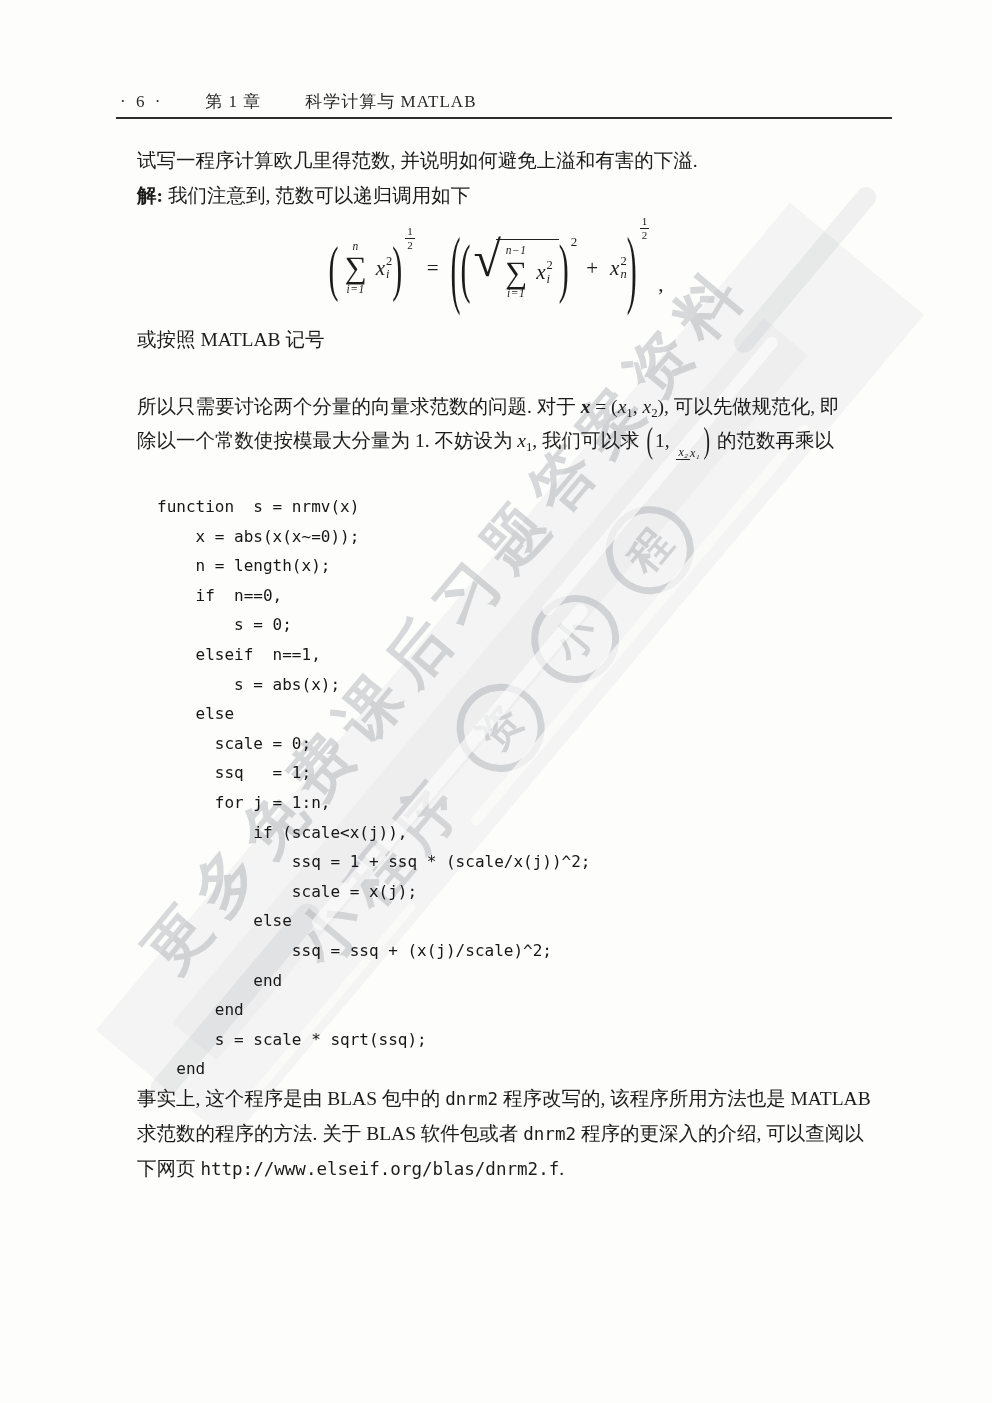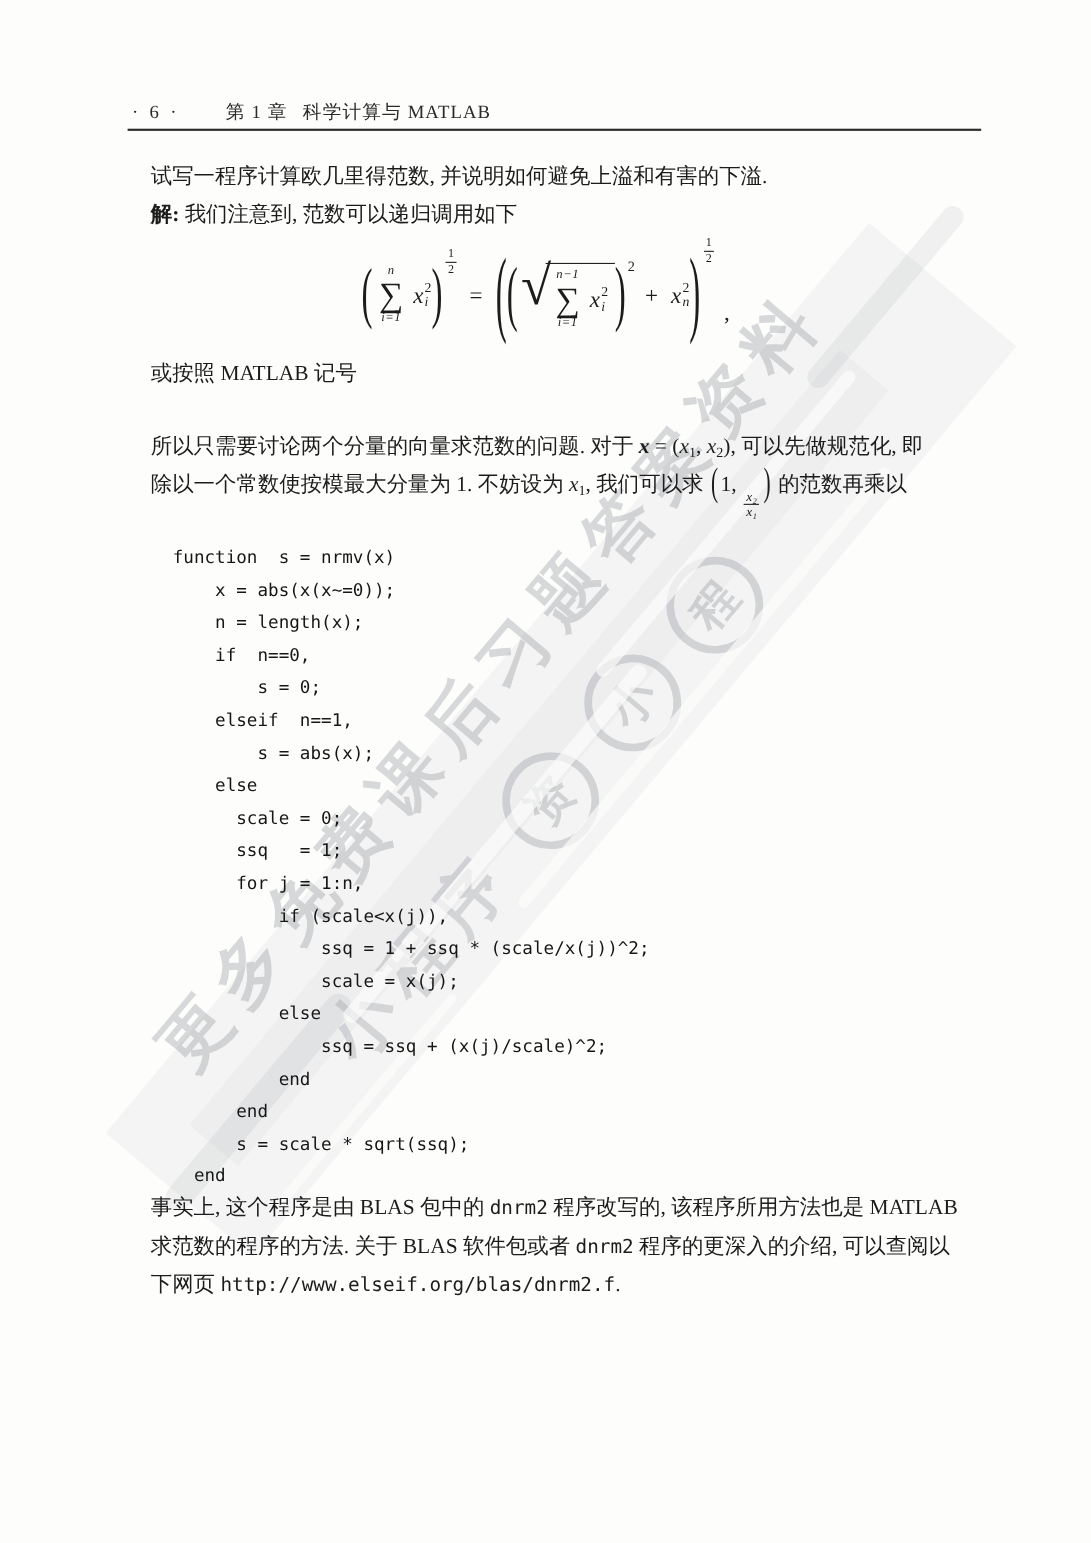--- a/index.html
+++ b/index.html
@@ -4,33 +4,33 @@
 <style>
   html,body{margin:0;padding:0;}
   body{background:#ffffff;}
   .page{
     position:relative;width:992px;height:1403px;background:#fdfdfc;overflow:hidden;
     font-family:"Liberation Serif","DejaVu Serif",serif;color:#1e1e1e;
   }
   
   .hdr{position:absolute;top:90px;left:120px;right:100px;display:flex;align-items:baseline;font-size:17px;color:#2a2a2a;}
   .hdr .num{letter-spacing:3px;margin-right:42px;}
-  .hdr .chap{margin-right:14px;letter-spacing:1px;}
+  .hdr .chap{margin-right:44px;letter-spacing:1px;}
   .hdr .btitle{letter-spacing:1px;}
   .hdr-rule{position:absolute;top:117px;left:116px;width:776px;height:2px;background:#2e2e2e;}
   
   .pline{position:absolute;left:137px;width:772px;font-size:19.5px;line-height:30px;white-space:nowrap;color:#1c1c1c;}
   .pline .b{font-weight:bold;}
   .pline .mono, .mono{font-family:"DejaVu Sans Mono","Liberation Mono",monospace;font-size:0.9em;}
   .mit{font-style:italic;}
   .mvec{font-style:italic;font-weight:bold;}
   .sub{font-size:0.66em;vertical-align:-0.28em;font-style:normal;}
   .bigp{display:inline-block;transform:scaleY(1.85);margin:0 2px;font-weight:300;}
   .bp{display:inline-block;transform:scaleY(1.35);margin:0 1px;}
-  .ifrac{display:inline-flex;flex-direction:column;align-items:center;font-size:0.62em;line-height:1.1;vertical-align:-0.75em;font-style:italic;margin:0 2px;}
+  .ifrac{display:inline-flex;flex-direction:row;align-items:center;font-size:0.62em;line-height:1.1;vertical-align:-0.75em;font-style:italic;margin:0 2px;}
   .ifrac .num{border-bottom:1px solid #222;padding:0 2px;}
   
   .f1-row{position:absolute;top:218px;left:0;width:100%;height:100px;display:flex;align-items:center;justify-content:center;font-size:21px;color:#1c1c1c;}
   .grp{display:inline-flex;align-items:center;}
   .paren{display:inline-block;font-size:30px;font-weight:300;line-height:1;}
   .p-l{transform:scaleY(2.05);}
   .p-xl{transform:scaleY(2.9);}
   .p-m{transform:scaleY(2.2);}
   .sum{display:inline-flex;flex-direction:column;align-items:center;line-height:1;margin:0 4px;}
   .sum .lim{font-size:11.5px;font-style:italic;letter-spacing:0.5px;}

